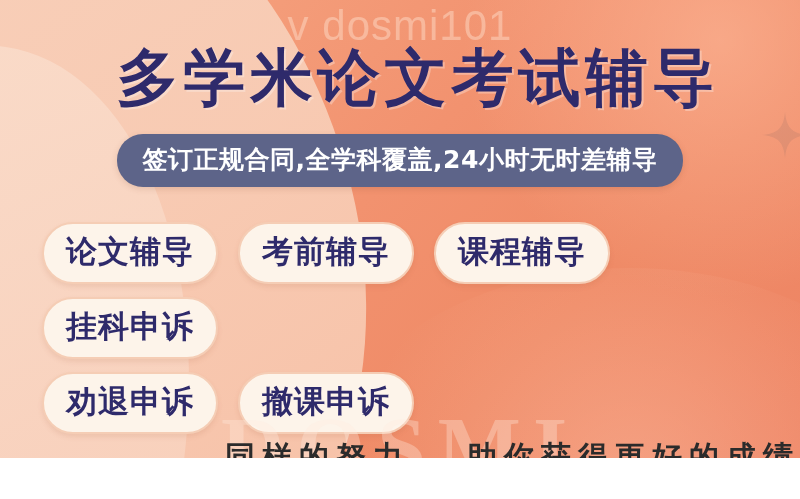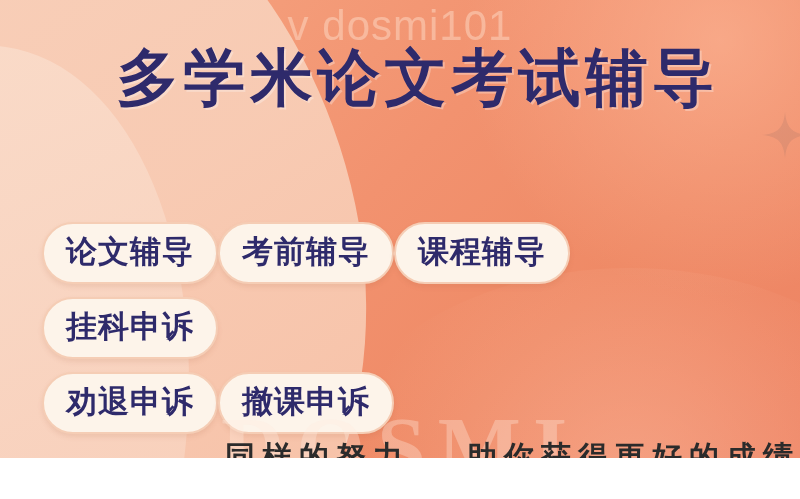--- a/index.html
+++ b/index.html
@@ -147,20 +147,21 @@
   
   .pills {
     position: absolute;
     left: 42px;
     right: 40px;
     top: 222px;
   }
   .pill-row {
     display: flex;
     align-items: center;
+    gap: 20px;
     margin-bottom: 13px;
   }
   .pill {
     background: #fdf4ea;
     border: 2px solid #f5cdb5;
     border-radius: 32px;
     padding: 7px 22px 9px;
     font-family: "DejaVu Sans", "Liberation Sans", sans-serif;
     font-size: 31px;
     font-weight: 700;
@@ -204,20 +205,23 @@
   <div class="wm-top">v dosmi101</div>
 
   <div class="sparkle">
     <svg viewBox="0 0 46 46" width="46" height="46" aria-hidden="true">
       <path d="M23 0 C24.5 16 30 21.5 46 23 C30 24.5 24.5 30 23 46 C21.5 30 16 24.5 0 23 C16 21.5 21.5 16 23 0 Z" fill="#b2796a" opacity="0.5"></path>
     </svg>
   </div>
 
   <div class="title">多学米论文考试辅导</div>
 
+  <div class="subtitle-wrap">
+    <div class="subtitle-bar">签订正规合同,全学科覆盖,24小时无时差辅导</div>
+  </div>
 
   <div class="pills">
 
     <div class="pill-row">
       <div class="pill">论文辅导</div>
       <div class="pill">考前辅导</div>
       <div class="pill">课程辅导</div>
     </div>
 
     <div class="pill-row">

